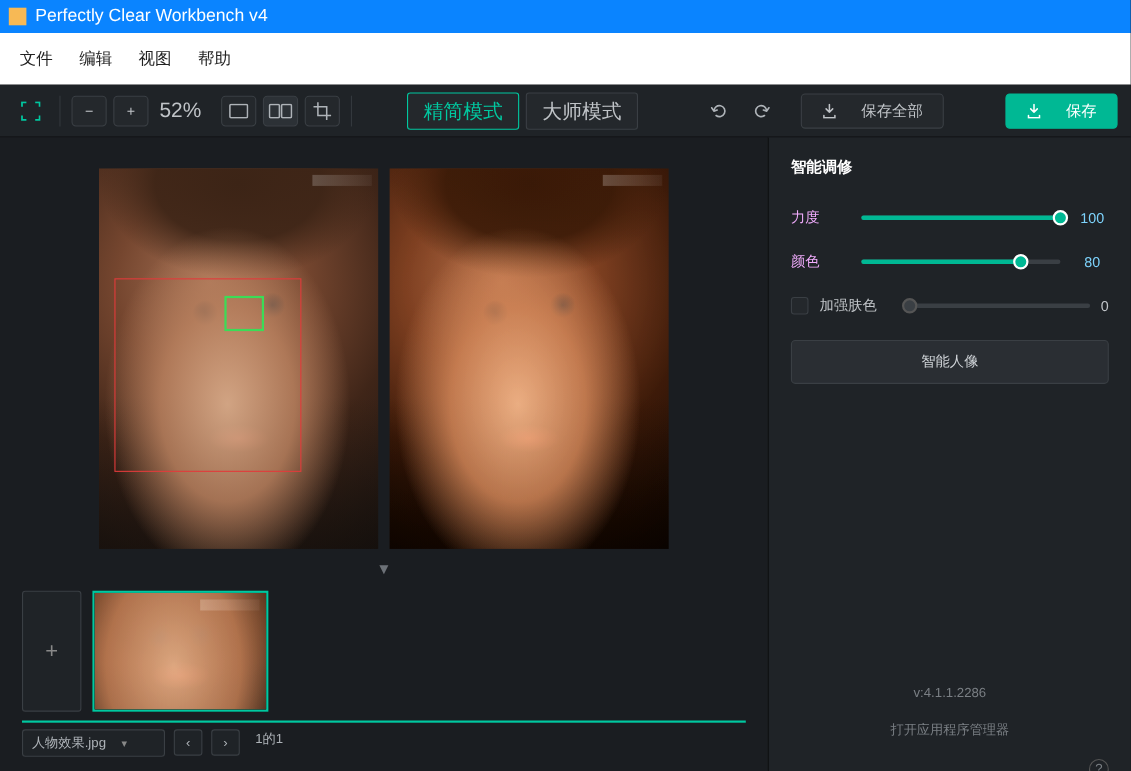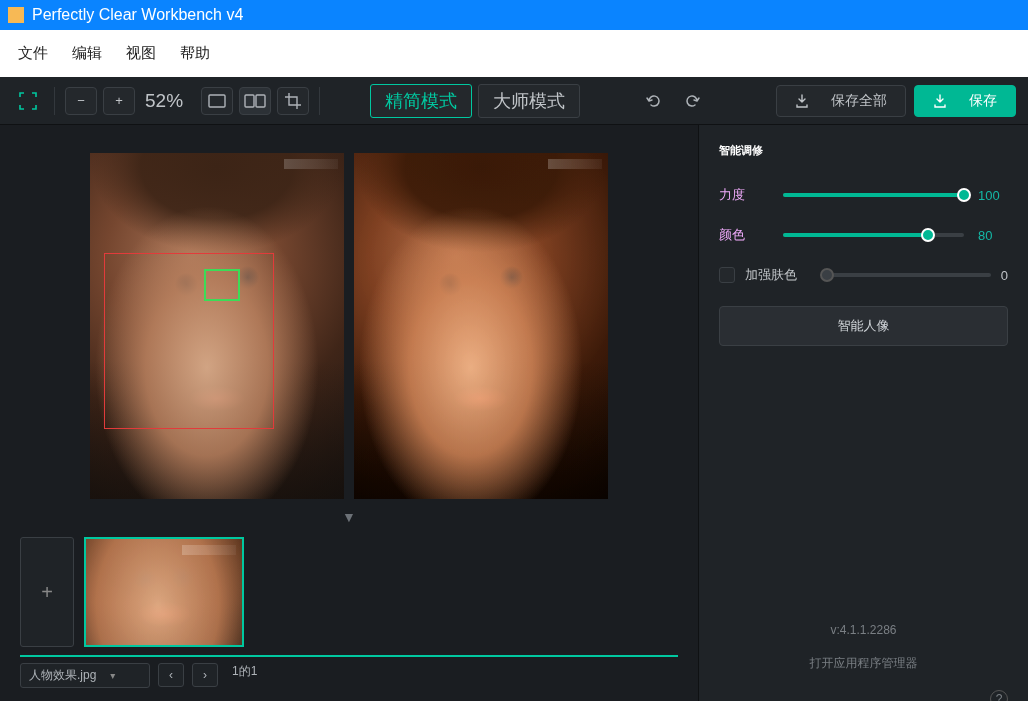--- a/index.html
+++ b/index.html
@@ -18,21 +18,21 @@
 .toolbar { height:48px; background:#1f2327; display:flex; align-items:center; padding:0 12px; gap:8px; border-bottom:1px solid #0f1113; }
 .toolbar .group { display:flex; align-items:center; gap:6px; }
 .toolbar .sep { width:1px; height:28px; background:#33383d; margin:0 2px; }
 .iconbtn { width:32px; height:28px; border:1px solid #3a3f44; border-radius:4px; background:#24282c; display:flex; align-items:center; justify-content:center; cursor:pointer; color:#c0c4c8; }
 .iconbtn.ghost { border:none; background:transparent; }
 .iconbtn.active { background:#2c3136; }
 .zoompct { font-size:19px; color:#c0c4c8; padding:0 10px 0 4px; }
 .modebtn { padding:4px 14px; border:1px solid #3a3f44; border-radius:3px; background:#24282c; cursor:pointer; font-size:18px; color:#c0c4c8; }
 .modebtn.active { color:#00c8a0; border-color:#00c8a0; }
 .savebtn { padding:6px 18px; border:1px solid #3a3f44; border-radius:4px; background:#24282c; cursor:pointer; font-size:14px; color:#c0c4c8; display:flex; align-items:center; gap:22px; }
-.savebtn.primary { background:#00b894; color:#fff; border-color:#00b894; }
+.savebtn.primary { background:#00b894; color:#fff; border-color:#00b894;margin-left:48px; }
 .flexsp { flex:1; }
 
 
 .mainrow { display:flex; height:calc(100% - 108px); }
 .canvaswrap { flex:1; background:#1a1d21; display:flex; flex-direction:column; padding:28px 20px 6px 20px; min-width:0; }
 .compare { height:346px; display:flex; gap:10px; justify-content:center; }
 .imgslot { width:254px; height:346px; position:relative; overflow:hidden; }
 .portrait { width:100%; height:100%; background:radial-gradient(circle at 40% 30%, #a77356 0%, #75462f 30%, #3f2518 60%, #171311 100%); position:relative; }
 .portrait::after { content:""; position:absolute; top:6px; right:6px; width:54px; height:10px; background:linear-gradient(90deg,rgba(255,255,255,.2),rgba(255,255,255,.05)); }
 .faceoverlay { position:absolute; border:1px solid #e23b3b; left:14px; top:100px; width:170px; height:176px; }
@@ -56,24 +56,24 @@
 .thumb .portrait { transform:scale(1); }
 
 .bottombar { height:32px; display:flex; align-items:flex-start; gap:8px; font-size:12px; color:#aeb3b8; }
 .filesel { border:1px solid #3a3f44; background:#1f2327; border-radius:3px; padding:3px 8px; display:flex; align-items:center; gap:14px; cursor:pointer; min-width:130px; }
 .filesel .caret { color:#888; font-size:10px; }
 .navbtn { width:26px; height:24px; border:1px solid #3a3f44; border-radius:3px; background:#1f2327; display:flex; align-items:center; justify-content:center; cursor:pointer; }
 .pagetxt { padding:0 6px; }
 
 
 .sidepanel { width:330px; background:#1f2327; border-left:1px solid #0f1113; display:flex; flex-direction:column; padding:18px 20px 10px 20px; }
-.sidepanel h2 { font-size:11px; font-weight:600; color:#fff; margin-bottom:28px; }
+.sidepanel h2 { font-size:14px; font-weight:600; color:#fff; margin-bottom:28px; }
 .sliderrow { display:flex; align-items:center; margin-bottom:22px; gap:14px; }
 .sliderrow .lbl { width:50px; font-size:13px; color:#f0abfc; }
-.sliderrow .val { width:30px; text-align:left; font-size:13px; color:#14b8a6; }
+.sliderrow .val { width:30px; text-align:center; font-size:13px; color:#7dd3fc; }
 .slider { flex:1; height:4px; background:#3a3f44; border-radius:2px; position:relative; cursor:pointer; }
 .slider .fill { position:absolute; left:0; top:0; bottom:0; background:#00b894; border-radius:2px; }
 .slider .knob { position:absolute; width:14px; height:14px; border-radius:50%; background:#00b894; border:2px solid #fff; top:50%; transform:translate(-50%,-50%); }
 .slider.empty .fill { background:#3a3f44; }
 .slider.empty .knob { left:0%; background:#3a3f44; border-color:#555; }
 .checkrow { display:flex; align-items:center; gap:10px; margin-bottom:22px; }
 .chk { width:16px; height:16px; border:1px solid #3a3f44; border-radius:3px; background:#24282c; cursor:pointer; }
 .bigbtn { width:100%; padding:10px 0; text-align:center; border:1px solid #3a3f44; background:#2a2e33; border-radius:4px; cursor:pointer; font-size:13px; color:#d0d4d8; }
 .sidefoot { margin-top:auto; display:flex; align-items:center; gap:18px; font-size:12px; color:#7a7f84;flex-direction:column; }
 .helpcircle { width:18px; height:18px; border:1px solid #555; border-radius:50%; display:flex; align-items:center; justify-content:center; cursor:pointer; margin-left:auto; font-size:12px; }

